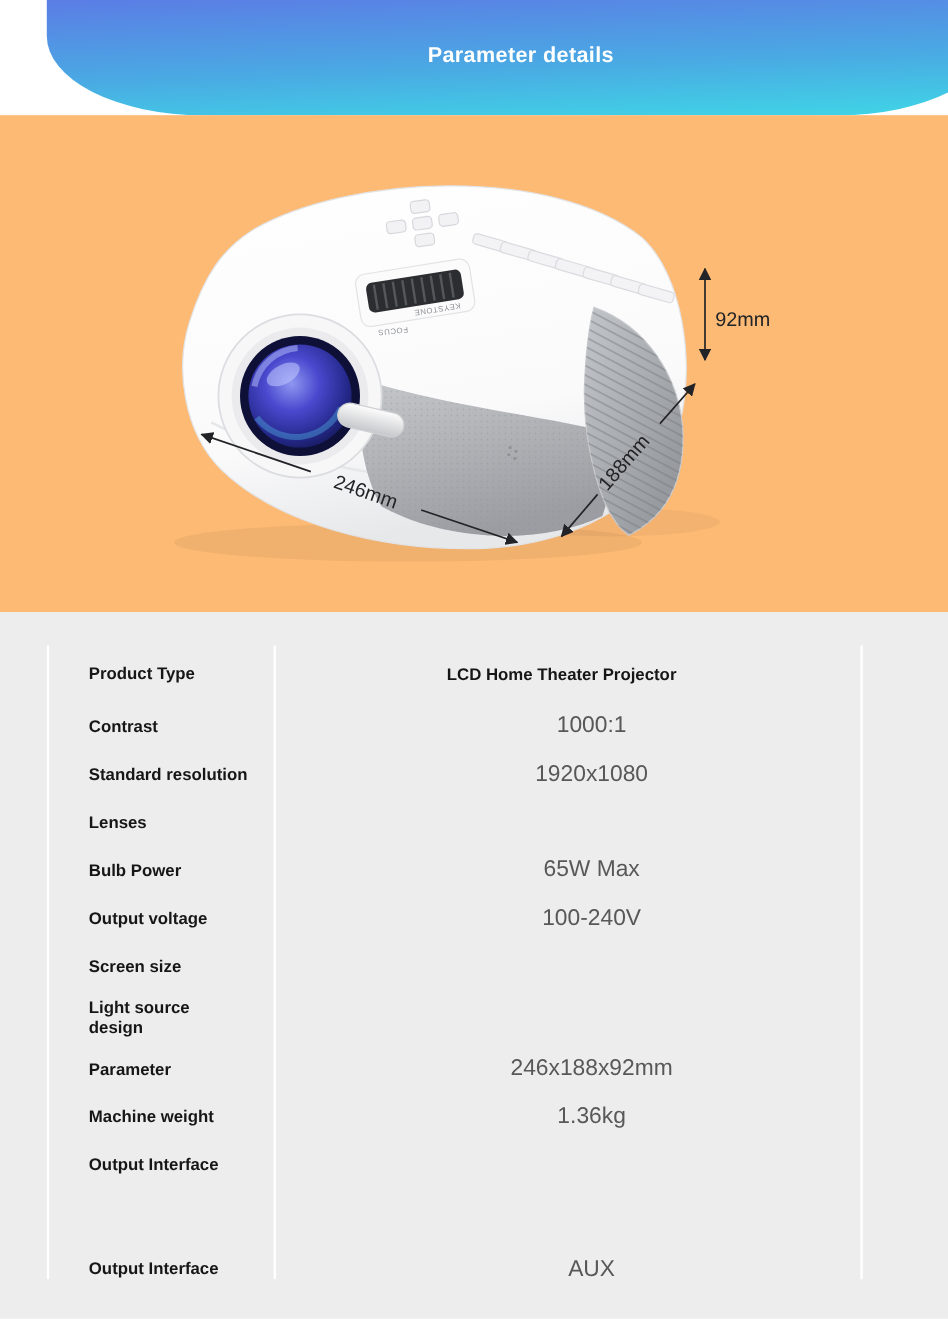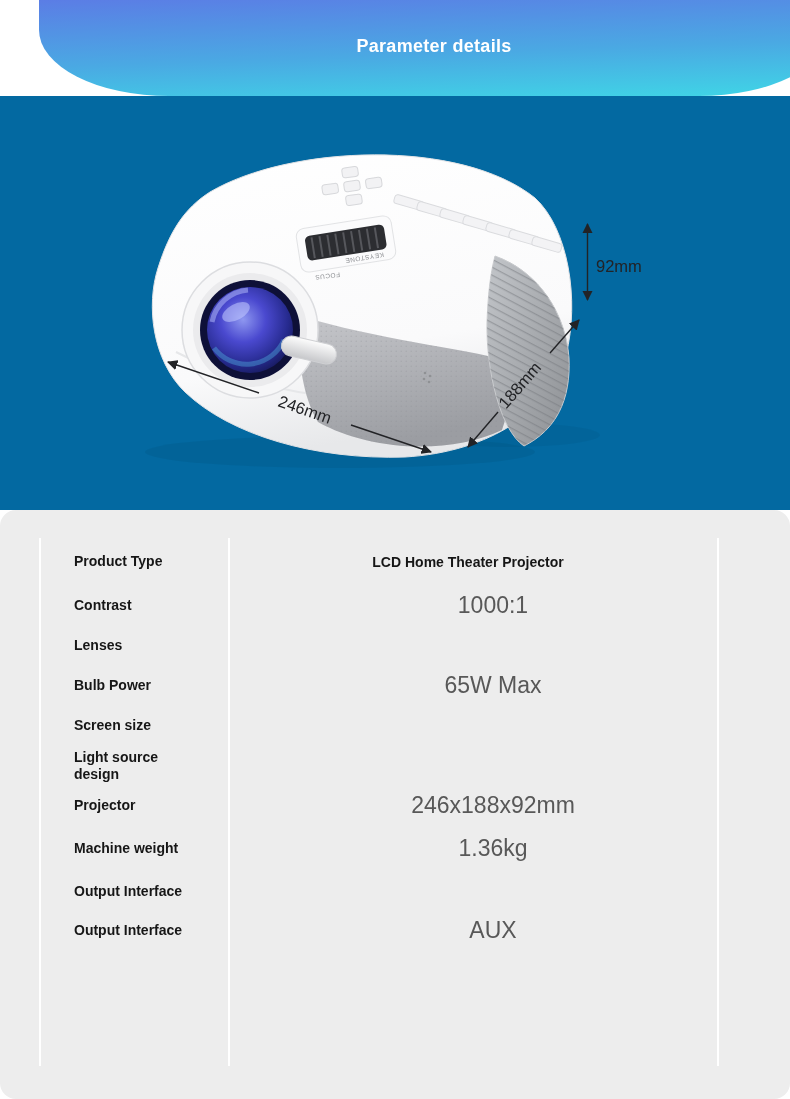--- a/index.html
+++ b/index.html
@@ -15,39 +15,39 @@
     border-bottom-left-radius:130px 66px;
     border-bottom-right-radius:130px 66px;
     display:flex;align-items:center;justify-content:center;margin-left:39px;
   }
   .banner-title{
     color:#ffffff;font-size:18px;font-weight:bold;letter-spacing:.3px;
     padding-bottom:4px;
   }
   
   .hero{
-    position:absolute;top:96px;left:0;width:790px;height:414px;background:#0369a1;
+    position:absolute;top:96px;left:0;width:790px;height:414px;background:#fdba74;
   }
   .hero svg{position:absolute;top:4px;left:0;}
   
   .specs{
-    position:absolute;top:510px;left:0;width:790px;height:589px;background:#ededed;border-radius:16px;
+    position:absolute;top:510px;left:0;width:790px;height:589px;background:#ededed;
   }
   .vline{position:absolute;top:28px;width:2px;height:528px;background:#ffffff;}
   .vline.l1{left:39px}.vline.l2{left:228px}.vline.l3{left:717px}
   .spec-table{position:absolute;left:40px;top:28px;width:678px;}
   .row{display:flex;align-items:center;}
   .row .label{
     width:188px;box-sizing:border-box;padding-left:34px;
     font-size:14px;font-weight:bold;color:#161616;line-height:17px;
     white-space:pre-line;
   }
   .row .value{flex:1;box-sizing:border-box;padding-left:40px;white-space:pre-line;text-align:center;}
   .value.v-bold{font-size:14px;font-weight:bold;color:#161616;line-height:18px;max-width:440px;}
-  .value.v-large{font-size:23px;font-weight:400;color:#585858;}
+  .value.v-large{font-size:19px;font-weight:400;color:#585858;}
   .row:nth-child(1){height:47px}
   .row:nth-child(2){height:40px}
   .row:nth-child(3){height:41px}
   .row:nth-child(4){height:39px}
   .row:nth-child(5){height:40px}
   .row:nth-child(6){height:41px}
   .row:nth-child(7){height:39px}
   .row:nth-child(8){height:46px}
   .row:nth-child(9){height:40px}
   .row:nth-child(10){height:39px}
@@ -198,35 +198,43 @@
   <div class="spec-table">
     <div class="row">
       <div class="label">Product Type</div>
       <div class="value v-bold">LCD Home Theater Projector</div>
     </div>
     <div class="row">
       <div class="label">Contrast</div>
       <div class="value v-large">1000:1</div>
     </div>
     <div class="row">
+      <div class="label">Standard resolution</div>
+      <div class="value v-large">1920x1080</div>
+    </div>
+    <div class="row">
       <div class="label">Lenses</div>
     </div>
     <div class="row">
       <div class="label">Bulb Power</div>
       <div class="value v-large">65W Max</div>
     </div>
     <div class="row">
+      <div class="label">Output voltage</div>
+      <div class="value v-large">100-240V</div>
+    </div>
+    <div class="row">
       <div class="label">Screen size</div>
     </div>
     <div class="row">
       <div class="label">Light source
 design</div>
     </div>
     <div class="row">
-      <div class="label">Projector</div>
+      <div class="label">Parameter</div>
       <div class="value v-large">246x188x92mm</div>
     </div>
     <div class="row">
       <div class="label">Machine weight</div>
       <div class="value v-large">1.36kg</div>
     </div>
     <div class="row">
       <div class="label">Output Interface</div>
     </div>
     <div class="row">

